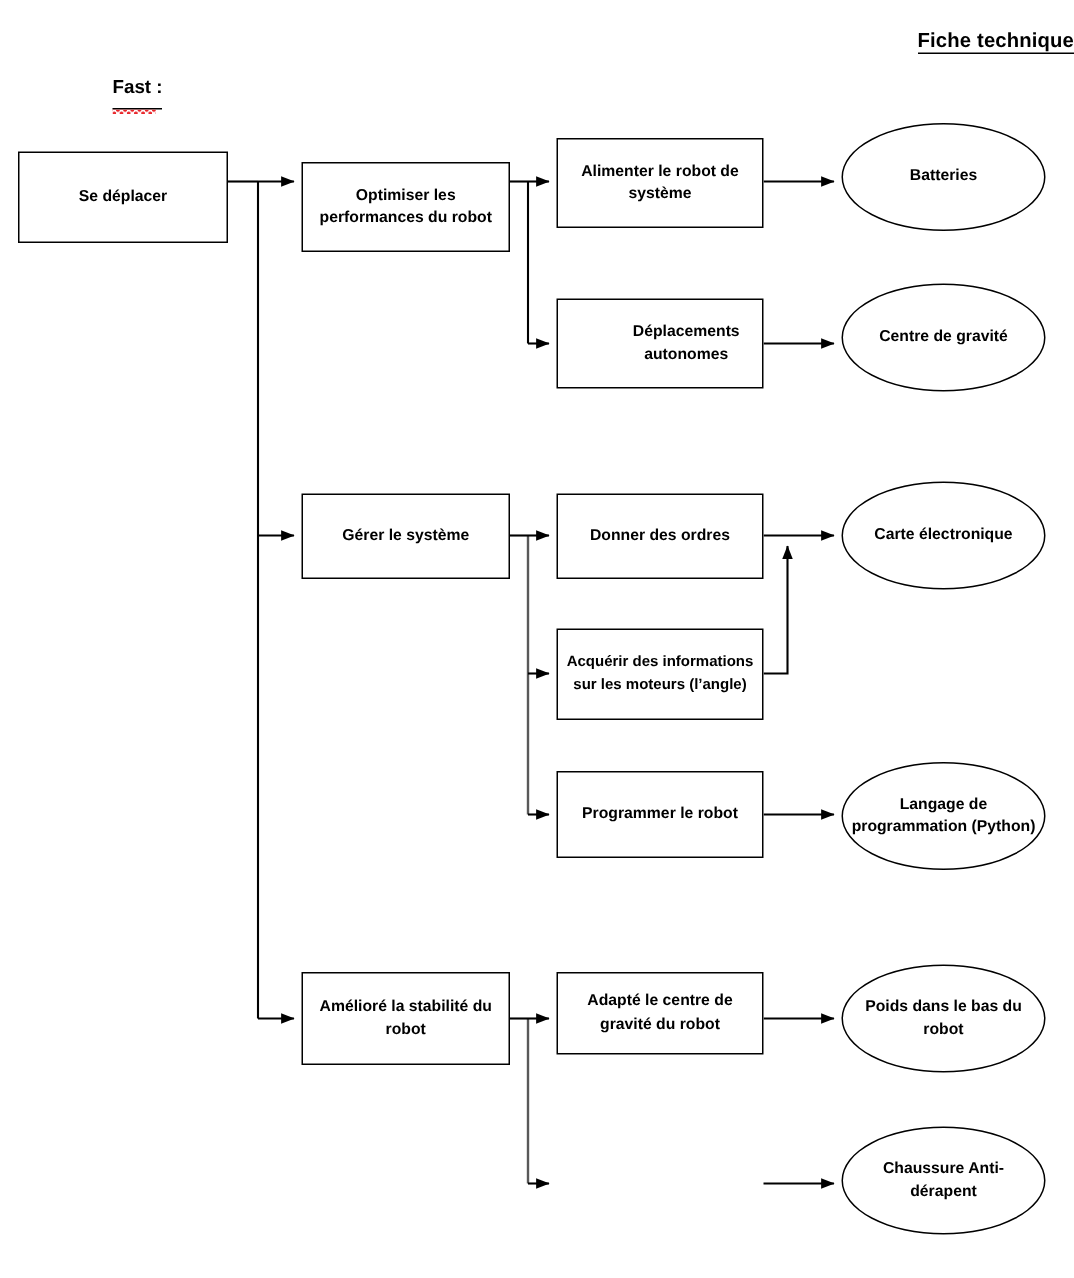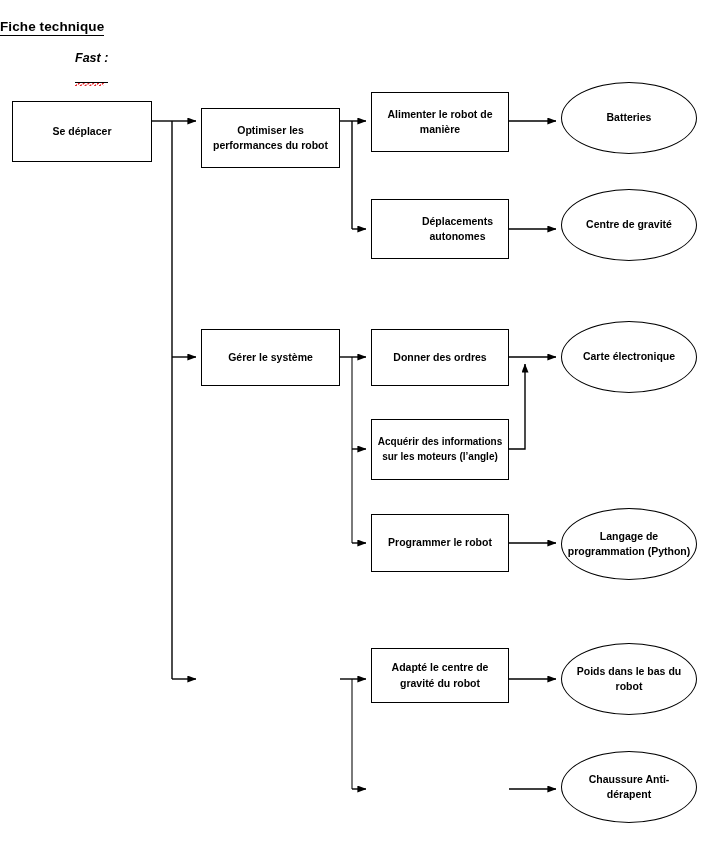--- a/index.html
+++ b/index.html
@@ -19,43 +19,42 @@
     background: #ffffff;
     overflow: hidden;
   }
 
   
   .doc-title {
     position: absolute;
     left: 0;
     top: 19px;
     width: 716px;
-    text-align: left;
+    text-align: right;
     font-size: 13.5px;
     font-weight: bold;
     letter-spacing: 0.1px;
   }
   .doc-title span {
     border-bottom: 1.6px solid #000;
     padding-bottom: 1px;
   }
 
   .fast-label {
     position: absolute;
     left: 75px;
     top: 51px;
     font-size: 12.5px;
     font-weight: bold;
   }
   .fast-label .txt {
     display: inline-block;
     border-bottom: 1.6px solid #000;
-    padding-bottom: 17px;
+    padding-bottom: 7px;
     position: relative;
-    font-style: italic;
   }
   .fast-label .squiggle {
     position: absolute;
     left: 0;
     bottom: -4px;
     width: 29px;
     height: 3px;
     background-image:
       radial-gradient(circle at 1.2px 2.6px, #e8252a 1.1px, transparent 1.2px),
       radial-gradient(circle at 3.6px 0.4px, #e8252a 1.1px, transparent 1.2px);
@@ -172,21 +171,21 @@
   </svg>
 
   <div class="node box" style="left:12px; top:91px; width:140px; height:61px;margin-top:10px;">
     <span>Se déplacer</span>
   </div>
 
   <div class="node box" style="left:201px; top:92px; width:139px; height:60px;margin-top:16px;">
     <span>Optimiser les performances du robot</span>
   </div>
   <div class="node box" style="left:371px; top:92px; width:138px; height:60px;">
-    <span>Alimenter le robot de manière</span>
+    <span>Alimenter le robot de système</span>
   </div>
   <div class="node ellipse" style="left:561px; top:82px; width:136px; height:72px;">
     <span>Batteries</span>
   </div>
 
   <div class="node box" style="left:371px; top:199px; width:138px; height:60px;padding-left:40px;">
     <span>Déplacements autonomes</span>
   </div>
   <div class="node ellipse" style="left:561px; top:189px; width:136px; height:72px;">
     <span>Centre de gravité</span>
@@ -206,20 +205,23 @@
     <span>Acquérir des informations sur les moteurs (l’angle)</span>
   </div>
 
   <div class="node box" style="left:371px; top:514px; width:138px; height:58px;">
     <span>Programmer le robot</span>
   </div>
   <div class="node ellipse" style="left:561px; top:508px; width:136px; height:72px;">
     <span>Langage de programmation (Python)</span>
   </div>
 
+  <div class="node box" style="left:201px; top:648px; width:139px; height:62px;">
+    <span>Amélioré la stabilité du robot</span>
+  </div>
   <div class="node box" style="left:371px; top:648px; width:138px; height:55px;">
     <span>Adapté le centre de gravité du robot</span>
   </div>
   <div class="node ellipse" style="left:561px; top:643px; width:136px; height:72px;">
     <span>Poids dans le bas du robot</span>
   </div>
 
   <div class="node ellipse" style="left:561px; top:751px; width:136px; height:72px;">
     <span>Chaussure Anti-dérapent</span>
   </div>

